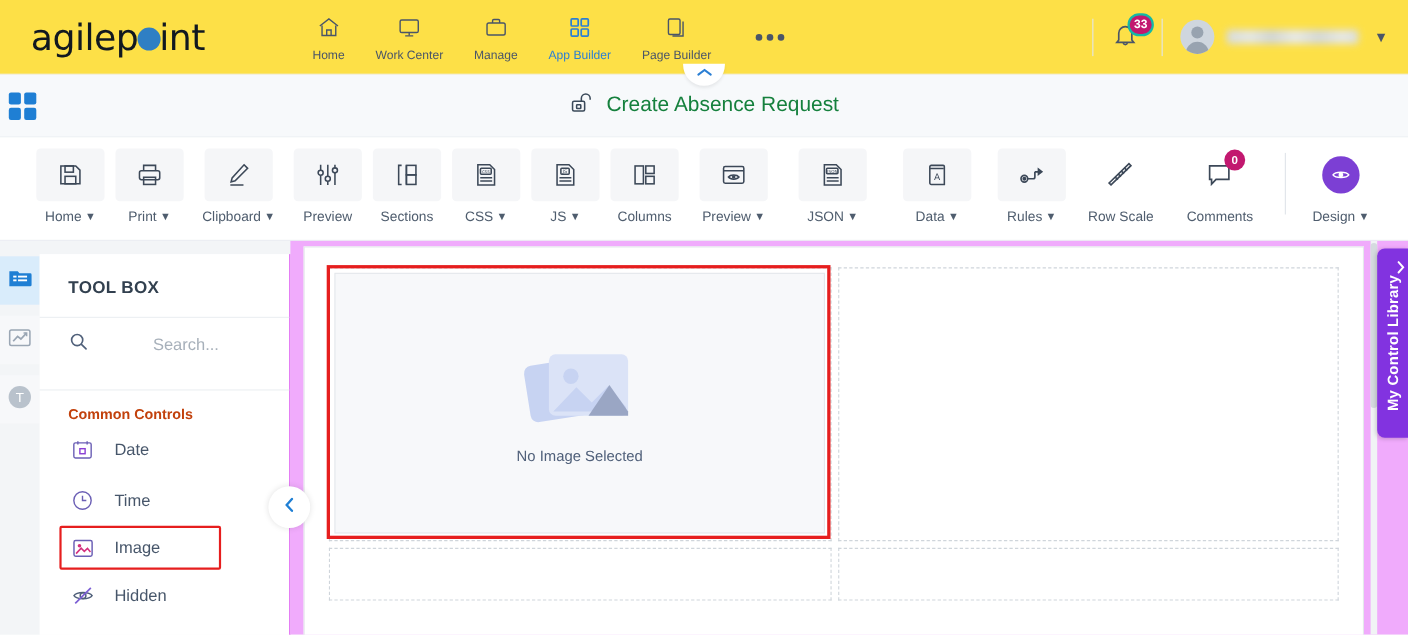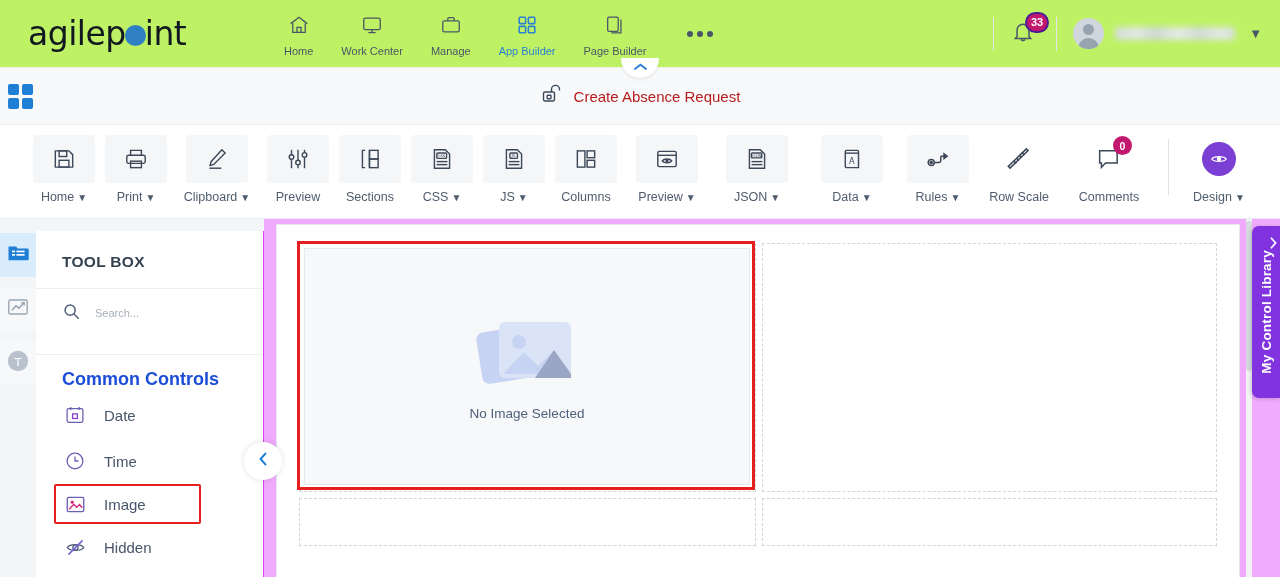--- a/index.html
+++ b/index.html
@@ -8,21 +8,21 @@
     font-family: "Liberation Sans", sans-serif;
     background: #ffffff;
     overflow: hidden;
     color: #3c4858;
   }
   #app { position: relative; width: 1280px; height: 577px; background:#fff; }
 
   
   .topnav {
     position: absolute; top: 0; left: 0; width: 1280px; height: 68px;
-    background: #bef264; display: flex; align-items: center;
+    background: #fde047; display: flex; align-items: center;
     border-bottom: 1px solid #f0f0f0;
   }
   .logo-wrap { width: 270px; display: flex; align-items: center; padding-left: 28px; }
   .logo-text {
     font-size: 33px; letter-spacing: -0.5px; color: #111820;
     font-weight: 400; position: relative; white-space: nowrap;
     font-family: "DejaVu Sans", sans-serif;
   }
   .logo-dot {
     display: inline-block; width: 21px; height: 21px; border-radius: 50%;
@@ -40,21 +40,21 @@
   .nav-dots { display:flex; gap:4px; padding: 0 18px 0 26px; cursor:pointer;}
   .nav-dots i { width:6px; height:6px; border-radius:50%; background:#4a5568; display:block;}
 
   .nav-right { margin-left: auto; display: flex; align-items: center; height: 40px; padding-right: 18px; }
   .divider-v { width: 1px; height: 34px; background: #e2e6ea; margin: 0 16px; }
   .bell-wrap { position: relative; width: 30px; height: 32px; cursor: pointer; }
   .badge {
     position: absolute; top: -6px; right: -9px; min-width: 21px; height: 21px;
     border-radius: 11px; background: #c2186f; color: #fff; font-size: 11px;
     display: flex; align-items: center; justify-content: center; font-weight: 700;
-    padding: 0 4px; border: 2px solid #4c1d95;
+    padding: 0 4px; border: 2px solid #14b8a6;
   }
   .avatar {
     width: 31px; height: 31px; border-radius: 50%; background: #cfd6de;
     position: relative; overflow: hidden; flex: none;
   }
   .avatar::before { content:""; position:absolute; width:11px; height:11px; border-radius:50%;
     background:#98a3b0; left:10px; top:6px; }
   .avatar::after { content:""; position:absolute; width:21px; height:13px; border-radius:11px 11px 0 0;
     background:#98a3b0; left:5px; top:20px; }
   .username-blur {
@@ -69,21 +69,21 @@
     position: absolute; top: 68px; left: 0; width: 1280px; height: 57px;
     background: #f7f9fb; border-bottom: 1px solid #eceff2;
     display: flex; align-items: center;
   }
   .grid-squares { margin-left: 8px; display: grid; grid-template-columns: 11px 11px; grid-template-rows: 11px 11px; gap: 3px; cursor:pointer;}
   .grid-squares i { background: #1f7fd4; border-radius: 2px; display:block; }
   .title-center {
     position: absolute; left: 0; right: 0; display: flex; align-items: center;
     justify-content: center; gap: 10px; pointer-events: none;
   }
-  .title-text { font-size: 15px; color: #b91c1c; }
+  .title-text { font-size: 19px; color: #15803d; }
   .collapse-tab {
     position: absolute; left: 50%; transform: translateX(-50%); top: -10px;
     width: 38px; height: 20px; background: #fff; border-radius: 0 0 20px 20px;
     display:flex; align-items:flex-start; justify-content:center; cursor:pointer;
     box-shadow: 0 2px 3px rgba(0,0,0,.07);
   }
   .collapse-tab svg { margin-top: 2px; }
 
   
   .toolbar {
@@ -129,25 +129,25 @@
   .rail-btn.soft { background: #f7f8fa; }
 
   .toolbox {
     position: absolute; left: 36px; top: 12px; width: 228px; height: 358px;
     background: #ffffff; border-right: 1px solid #d946ef;
   }
   .tbx-title { padding: 22px 0 0 26px; font-size: 15.5px; font-weight: 700; color: #32404f; letter-spacing:.3px;}
   .tbx-divider { height:1px; background:#eceff2; margin: 17px 0 0 0; }
   .tbx-search { display:flex; align-items:center; height: 48px; padding-left: 26px; gap: 14px; cursor:text;}
   .tbx-search input {
-    border: none; outline: none; font-size: 11px; color: #ef4444;
-    font-family: "Liberation Sans", sans-serif; width: 140px; background: transparent;
+    border: none; outline: none; font-size: 15px; color: #ef4444;
+    font-family: "Liberation Sans", sans-serif; width: 140px; background: transparent; margin-left: 44px;
   }
   .tbx-search input::placeholder { color: #a7b0ba; }
-  .tbx-section { padding: 14px 0 2px 26px; font-size: 18px; font-weight: 700; color: #1d4ed8; }
+  .tbx-section { padding: 14px 0 2px 26px; font-size: 13px; font-weight: 700; color: #c2410c; }
   .tbx-item {
     display: flex; align-items: center; gap: 16px; height: 46px;
     padding-left: 26px; font-size: 15px; color: #47566a; cursor: pointer;
   }
   .tbx-item.highlighted {
     border: 2px solid #e61e1e; margin: 0 62px 0 18px; padding-left: 6px; height: 40px; border-radius: 2px;
   }
   .tbx-ico { width: 26px; display:flex; align-items:center; justify-content:center; flex:none;}
   .tbx-collapse {
     position: absolute; left: 244px; top: 223px; width: 38px; height: 38px; border-radius: 50%;

